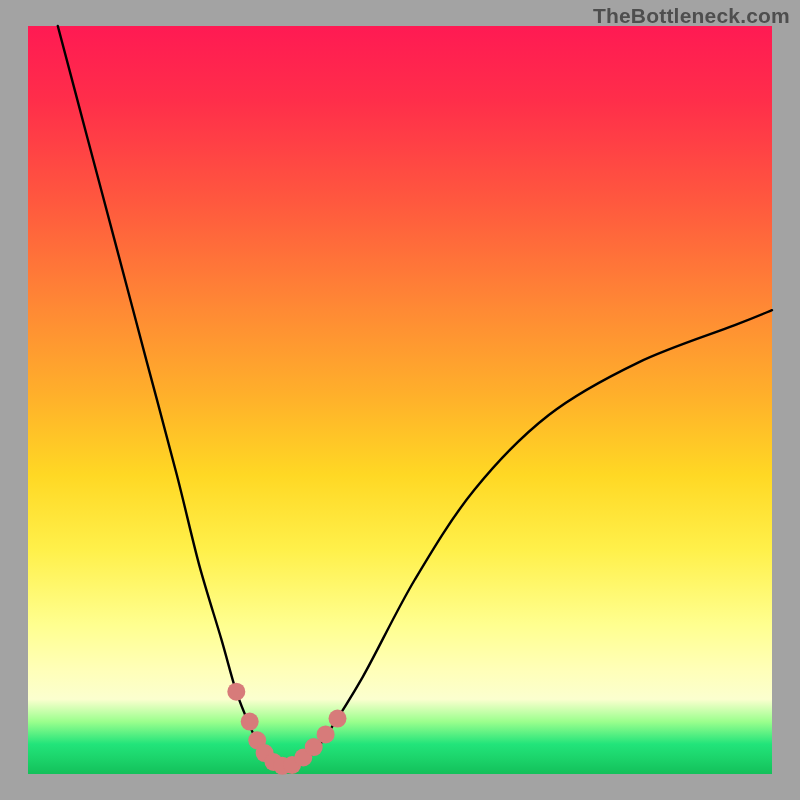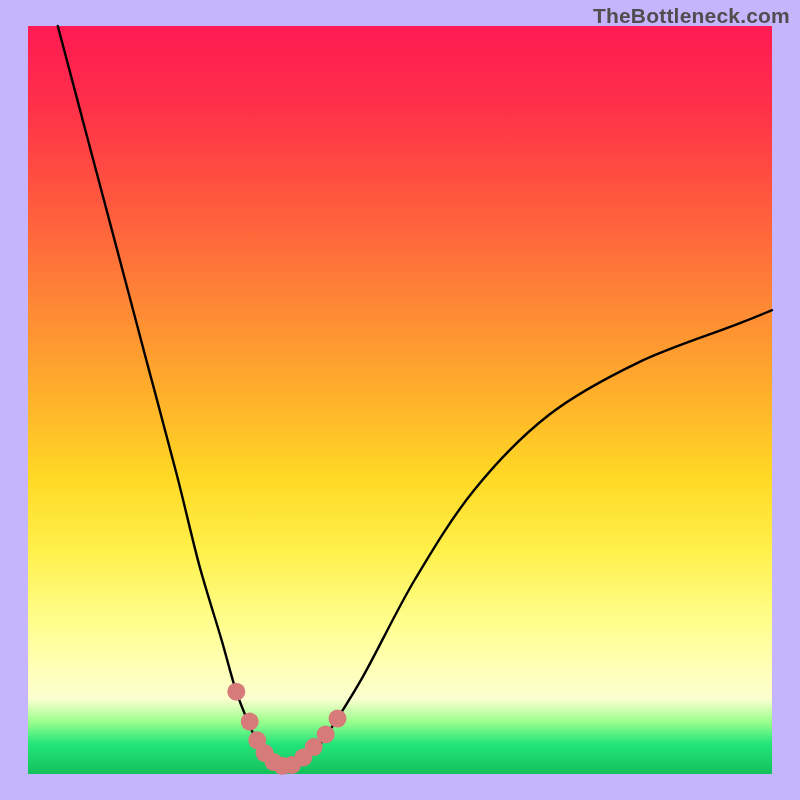--- a/index.html
+++ b/index.html
@@ -10,21 +10,21 @@
     background: #000;
     overflow: hidden;
     font-family: Arial, Helvetica, sans-serif;
   }
   .frame {
     position: absolute;
     left: 0;
     top: 0;
     width: 800px;
     height: 800px;
-    background: #c4b5fd;
+    background: #a3a3a3;
   }
   .plot {
     position: absolute;
     left: 28px;
     top: 26px;
     width: 744px;
     height: 748px;
     
     background: linear-gradient(
       to bottom,

